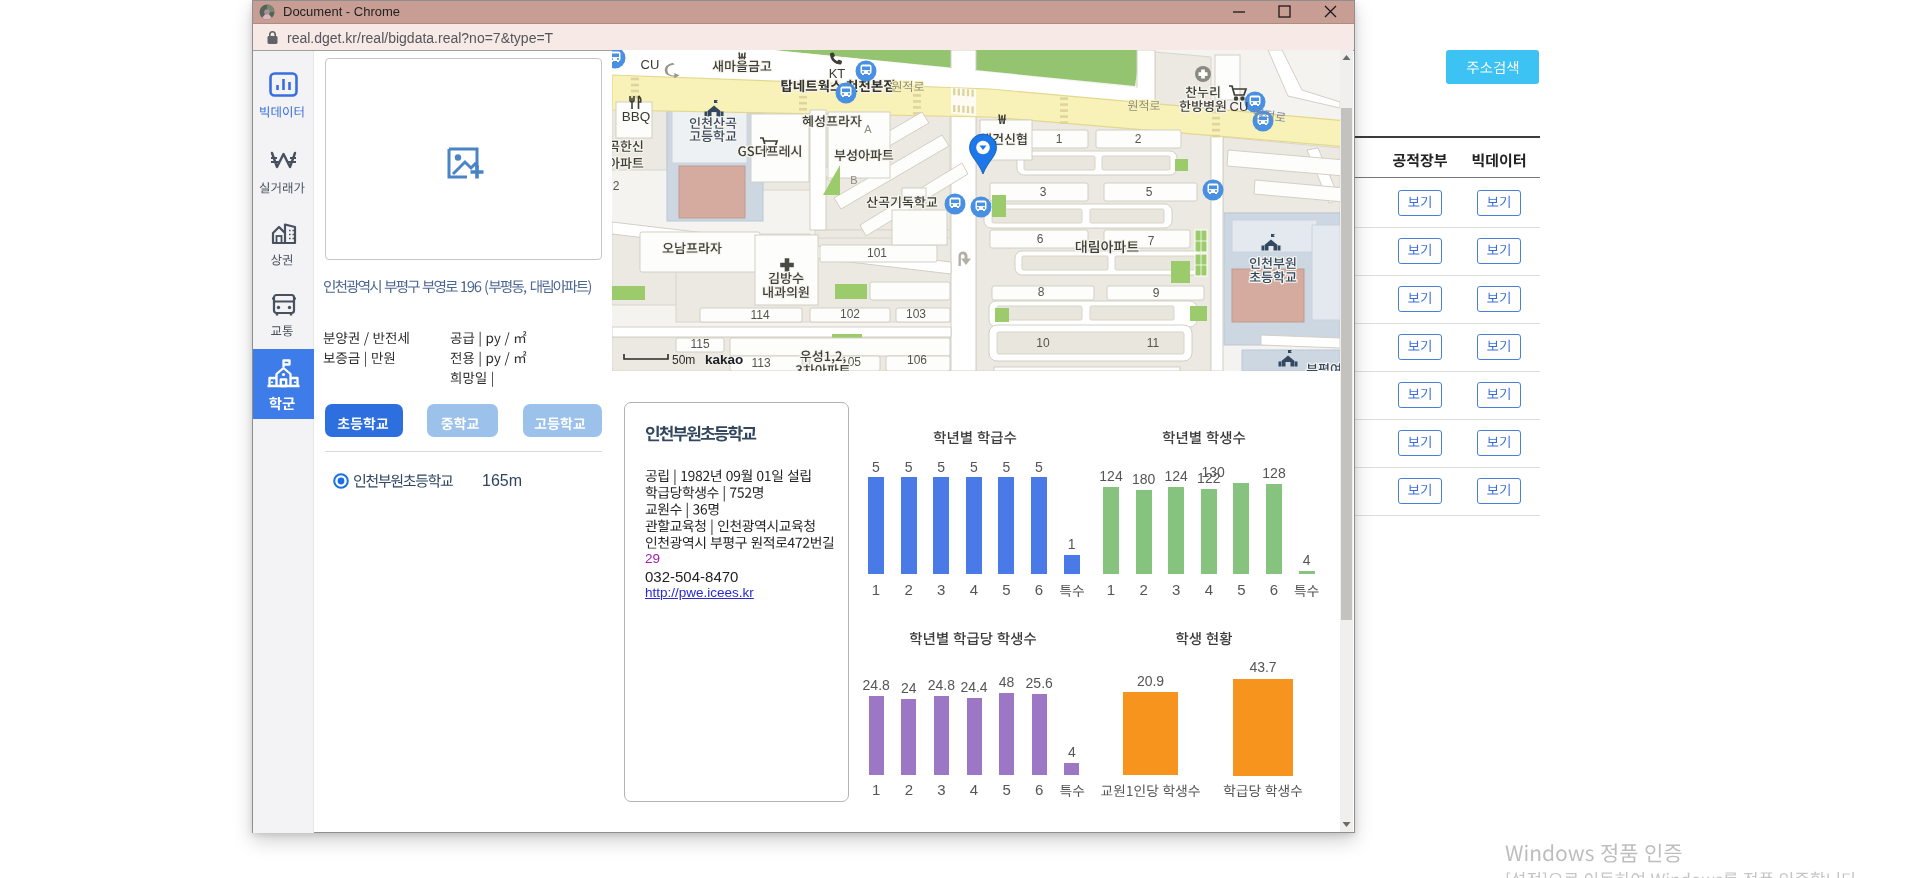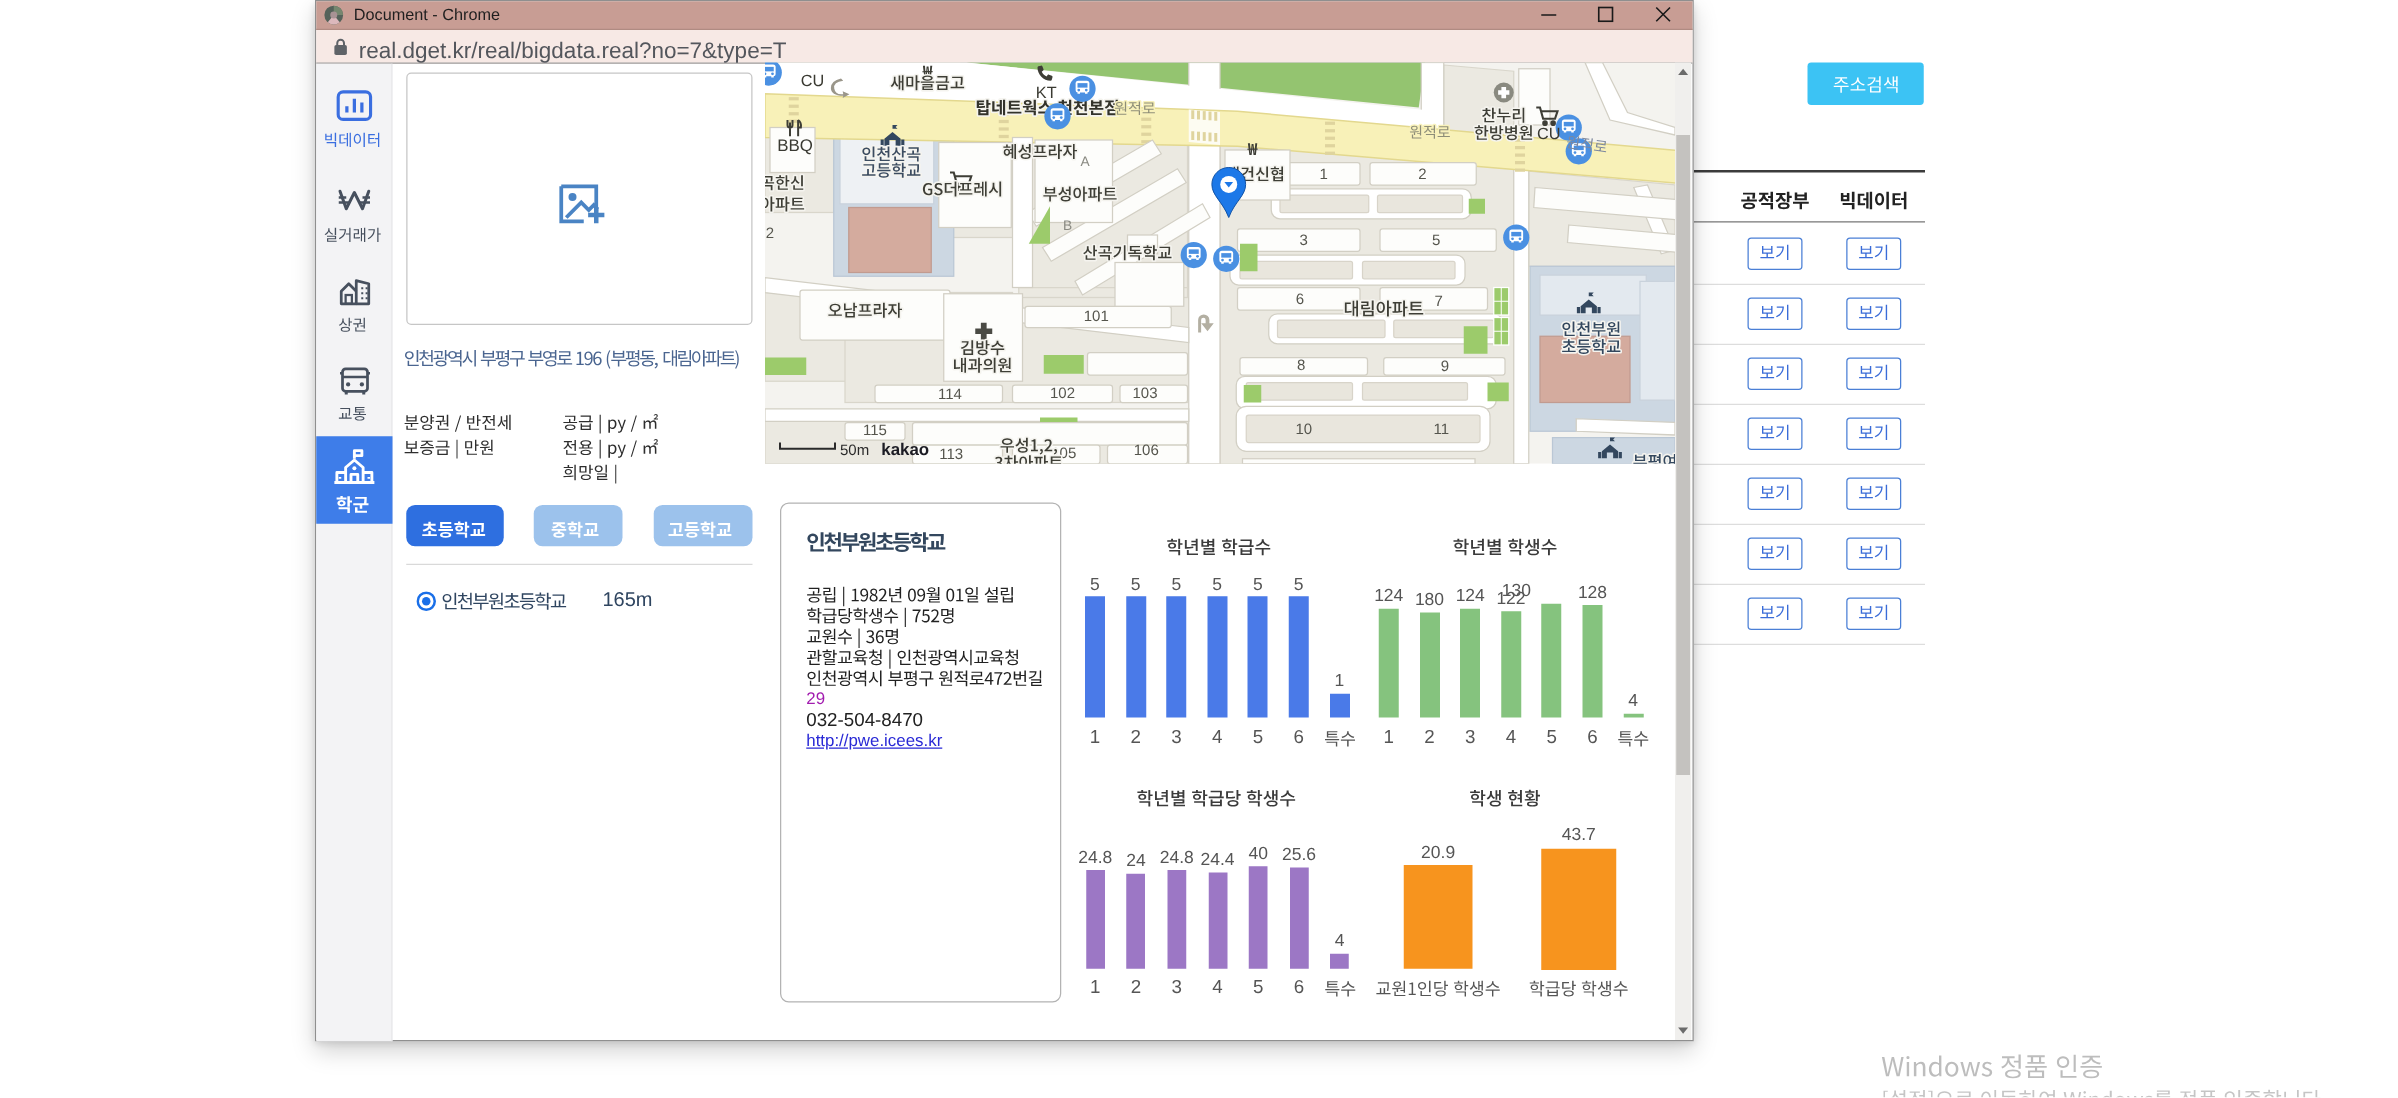--- a/index.html
+++ b/index.html
@@ -43,21 +43,21 @@
     <svg class="abs" style="left:975px;top:0" width="120" height="22" viewBox="0 0 120 22">
 <path d="M5 11h12" stroke="#1a1a1a" stroke-width="1.3" fill="none"></path>
 <rect x="51" y="5" width="11" height="11" stroke="#1a1a1a" stroke-width="1.3" fill="none"></rect>
 <path d="M97 5l11 11M108 5L97 16" stroke="#1a1a1a" stroke-width="1.3"></path>
     </svg>
     <div class="abs" style="left:0;top:23px;width:100%;height:26px;background:#f7e9e5;border-bottom:1px solid #9f9f9f"></div>
     <svg class="abs" style="left:13px;top:29px" width="13" height="15" viewBox="0 0 13 15">
 <rect x="1.5" y="6" width="10" height="8" rx="1.4" fill="#5f6368"></rect>
 <path d="M3.8 6V4.4a2.7 2.7 0 0 1 5.4 0V6" stroke="#5f6368" stroke-width="1.6" fill="none"></path>
     </svg>
-    <div class="abs num" style="left:34px;top:29px;font-size:18px;color:#53565c">real.dget.kr/real/bigdata.real?no=7&amp;type=T</div>
+    <div class="abs num" style="left:34px;top:29px;font-size:14px;color:#53565c">real.dget.kr/real/bigdata.real?no=7&amp;type=T</div>
     <div class="abs" style="left:0;top:50px;width:60px;height:782px;background:#f3f3f5;border-right:1px solid #e7e7e9"></div>
     <div class="abs" style="left:0;top:348px;width:61px;height:70px;background:#3e7de9"></div>
     <svg class="abs" style="left:16px;top:71px" width="29" height="25" viewBox="0 0 29 25">
 <rect x="1.5" y="1.5" width="26" height="22" rx="4" fill="none" stroke="#3a6ee0" stroke-width="2.6"></rect>
 <path d="M8.5 18v-5M14.5 18V7M20.5 18v-8" stroke="#3a6ee0" stroke-width="2.6" fill="none"></path>
     </svg>
     <svg class="abs" style="left:17px;top:149px" width="27" height="20" viewBox="0 0 27 20">
 <path d="M2 3l5 14L13.5 4 20 17l5-14" stroke="#47505e" stroke-width="2.4" fill="none" stroke-linecap="round" stroke-linejoin="round"></path>
 <path d="M1 8h6m13 0h6M1 12h8m9 0h8" stroke="#47505e" stroke-width="2" fill="none"></path>
     </svg>
@@ -460,21 +460,21 @@
 <div class="abs num" style="left:1234.0px;top:581.0px;width:80px;text-align:center;font-size:15px;color:#555">6</div>
 <div class="abs" style="left:868.7px;top:696.4px;width:15px;height:79.1px;background:#9c77c5"></div>
 <div class="abs num" style="left:836.2px;top:677.4px;width:80px;text-align:center;font-size:14px;color:#555">24.8</div>
 <div class="abs" style="left:901.3000000000001px;top:698.9px;width:15px;height:76.6px;background:#9c77c5"></div>
 <div class="abs num" style="left:868.8000000000001px;top:679.9px;width:80px;text-align:center;font-size:14px;color:#555">24</div>
 <div class="abs" style="left:933.9000000000001px;top:696.4px;width:15px;height:79.1px;background:#9c77c5"></div>
 <div class="abs num" style="left:901.4000000000001px;top:677.4px;width:80px;text-align:center;font-size:14px;color:#555">24.8</div>
 <div class="abs" style="left:966.5px;top:697.7px;width:15px;height:77.8px;background:#9c77c5"></div>
 <div class="abs num" style="left:934.0px;top:678.7px;width:80px;text-align:center;font-size:14px;color:#555">24.4</div>
 <div class="abs" style="left:999.1px;top:692.6px;width:15px;height:82.9px;background:#9c77c5"></div>
-<div class="abs num" style="left:966.6px;top:673.6px;width:80px;text-align:center;font-size:14px;color:#555">40</div>
+<div class="abs num" style="left:966.6px;top:673.6px;width:80px;text-align:center;font-size:14px;color:#555">48</div>
 <div class="abs" style="left:1031.7px;top:693.8px;width:15px;height:81.7px;background:#9c77c5"></div>
 <div class="abs num" style="left:999.2px;top:674.8px;width:80px;text-align:center;font-size:14px;color:#555">25.6</div>
 <div class="abs" style="left:1064.3000000000002px;top:762.7px;width:15px;height:12.8px;background:#9c77c5"></div>
 <div class="abs num" style="left:1031.8000000000002px;top:743.7px;width:80px;text-align:center;font-size:14px;color:#555">4</div>
 <div class="abs num" style="left:836.2px;top:781.0px;width:80px;text-align:center;font-size:15px;color:#555">1</div>
 <div class="abs num" style="left:868.8000000000001px;top:781.0px;width:80px;text-align:center;font-size:15px;color:#555">2</div>
 <div class="abs num" style="left:901.4000000000001px;top:781.0px;width:80px;text-align:center;font-size:15px;color:#555">3</div>
 <div class="abs num" style="left:934.0px;top:781.0px;width:80px;text-align:center;font-size:15px;color:#555">4</div>
 <div class="abs num" style="left:966.6px;top:781.0px;width:80px;text-align:center;font-size:15px;color:#555">5</div>
 <div class="abs num" style="left:999.2px;top:781.0px;width:80px;text-align:center;font-size:15px;color:#555">6</div>

